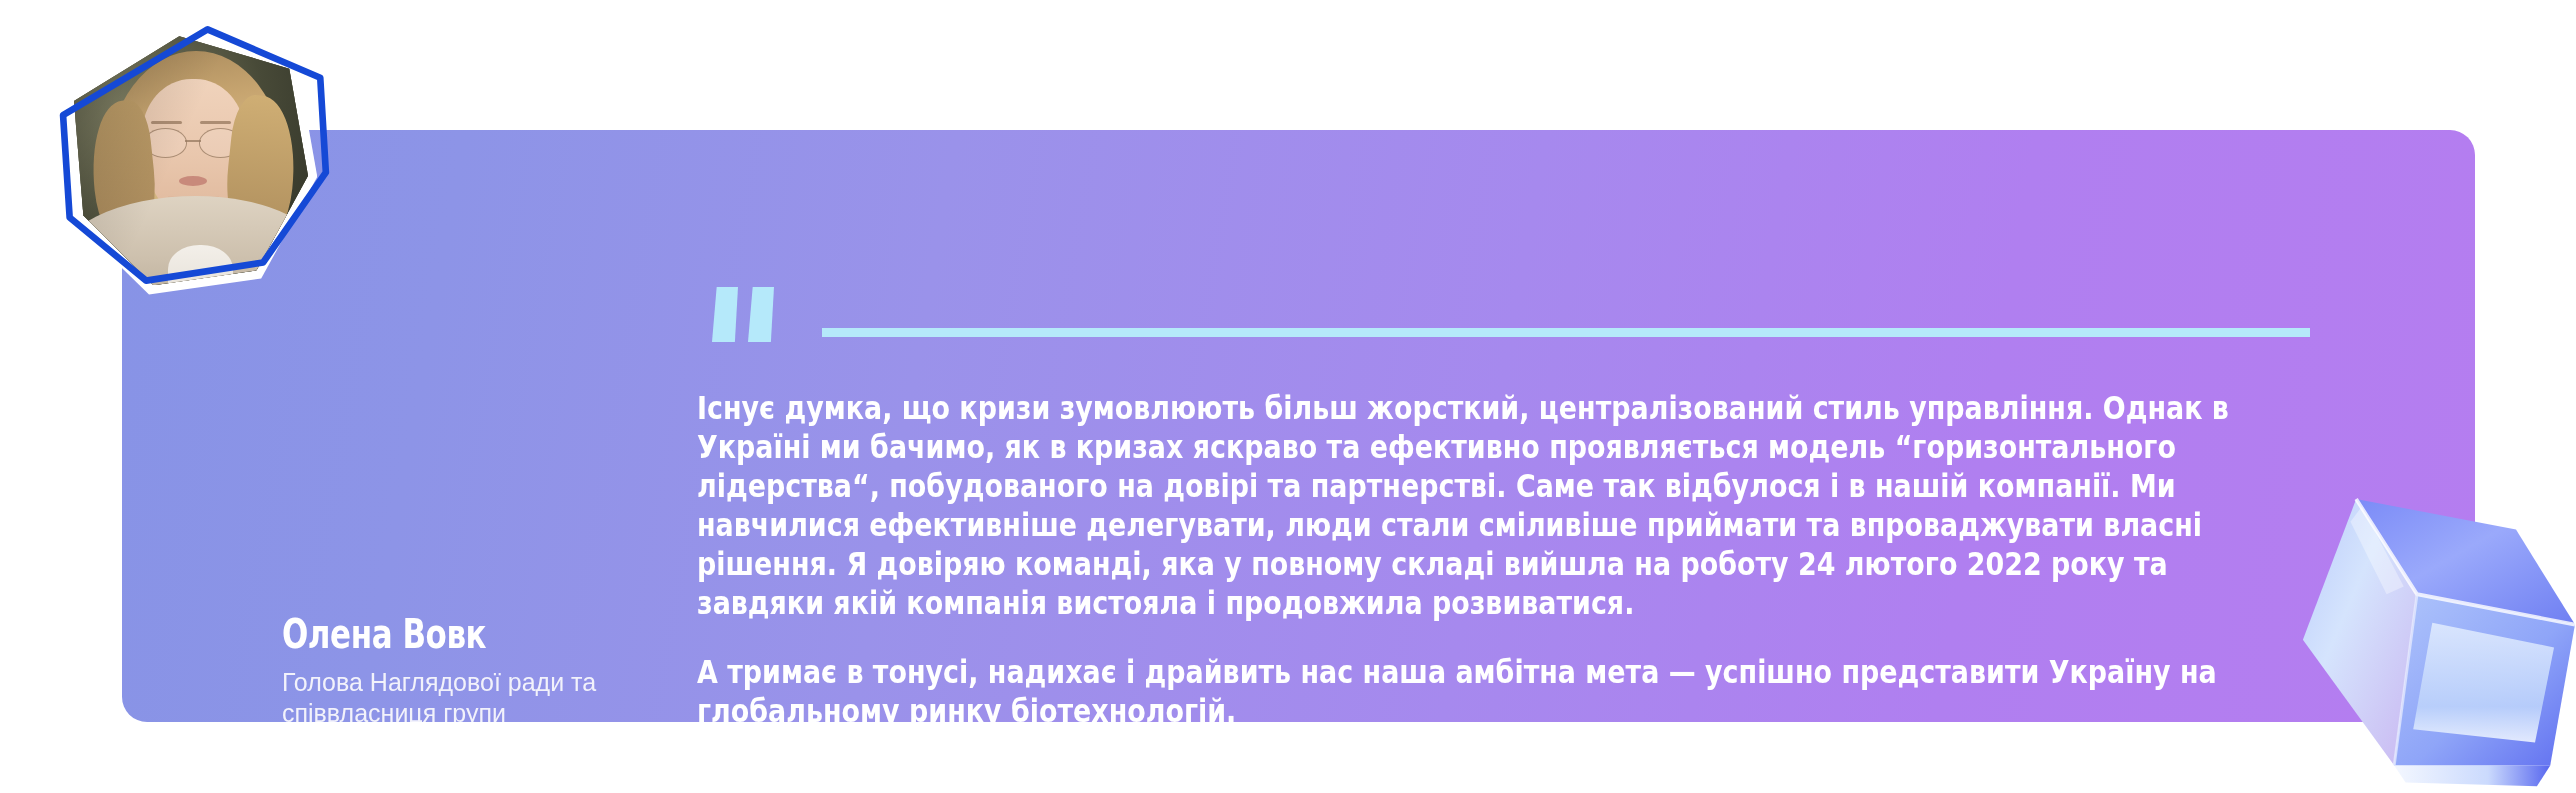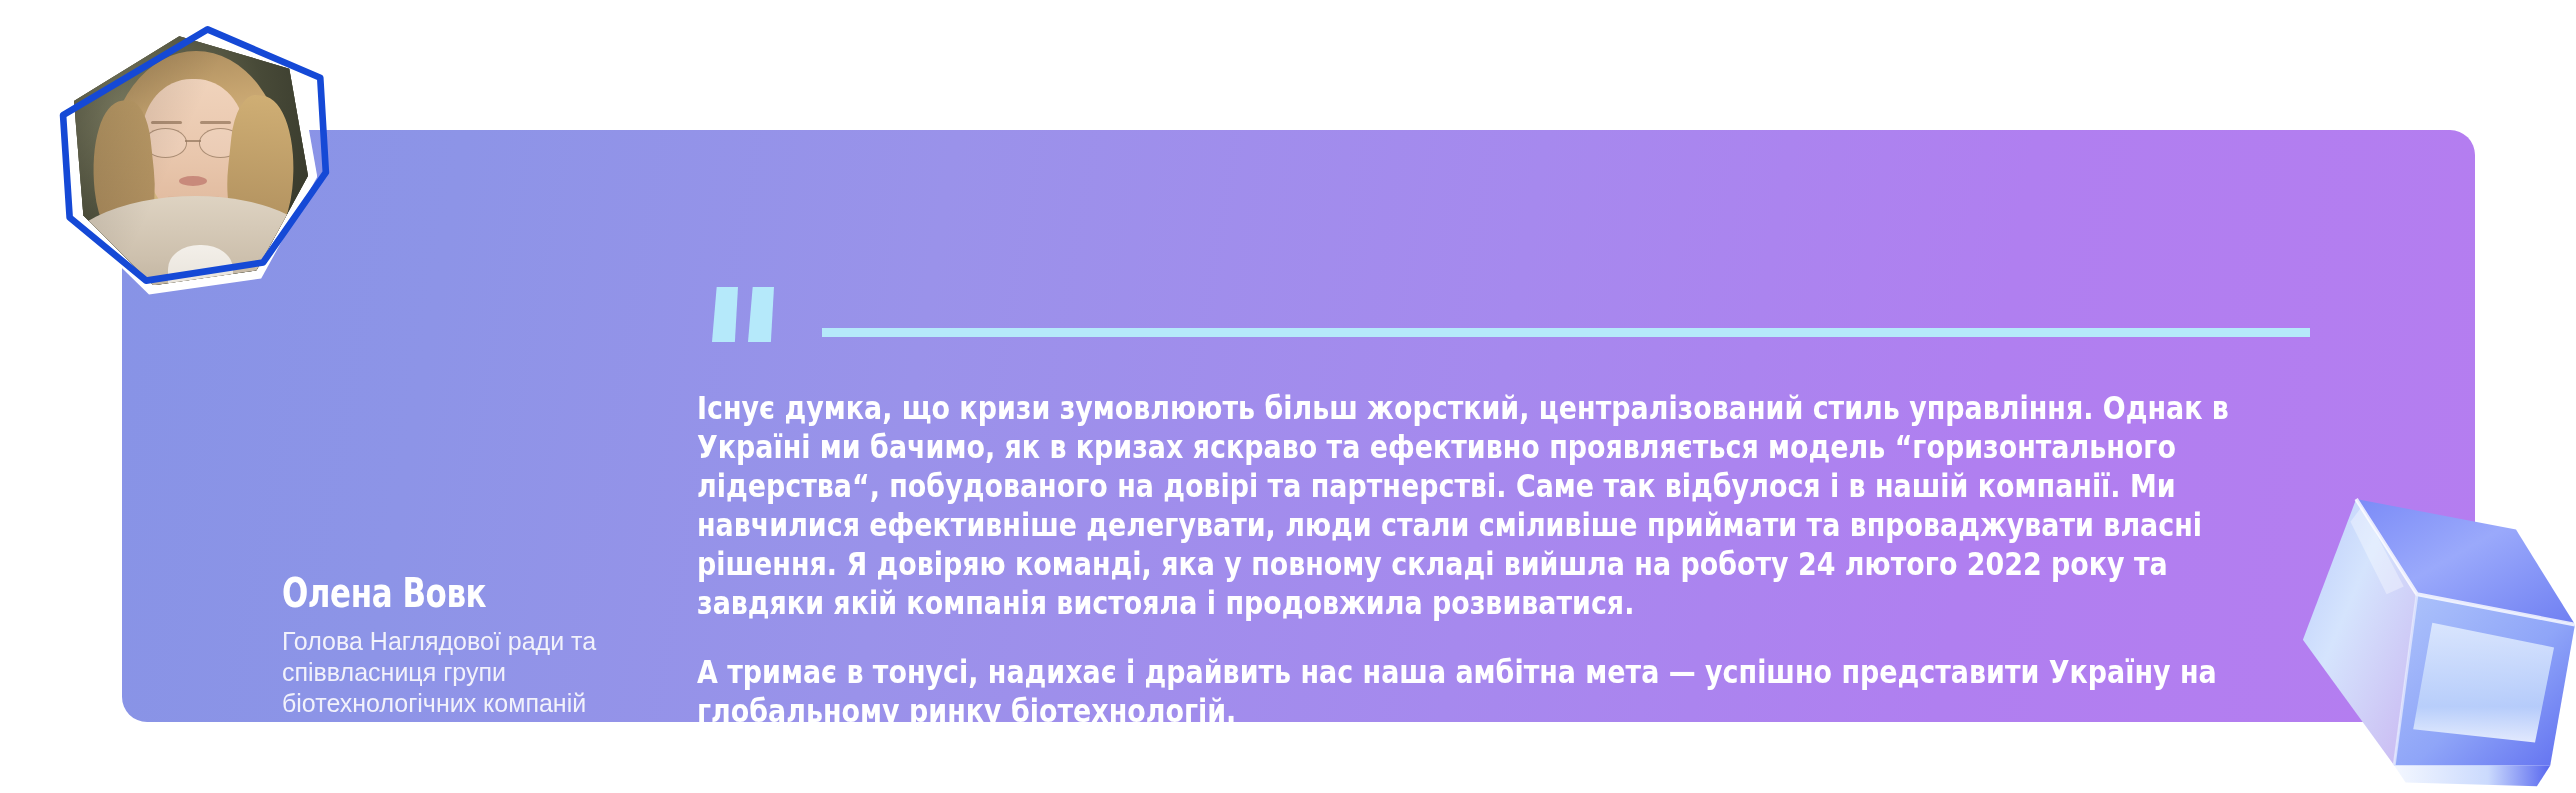--- a/index.html
+++ b/index.html
@@ -12,21 +12,21 @@
   #quote-card{
     position:absolute;
     left:122px;top:130px;width:2353px;height:592px;
     border-radius:25px;
     background:linear-gradient(100deg,#8793e6 0%,#8d94e7 14%,#9a92ea 34%,#a689ee 58%,#b07ff0 78%,#b57df0 100%);
     overflow:hidden;
   }
 
   
   #speaker-block{
-    position:absolute;left:160px;top:443px;width:380px;
+    position:absolute;left:160px;top:484px;width:380px;
   }
   #speaker-name{
     color:#ffffff;
     font-family:"DejaVu Sans Condensed","Liberation Sans Narrow","Liberation Sans",sans-serif;
     font-weight:bold;
     font-size:40px;
     letter-spacing:-0.5px;
     line-height:1.0;
     transform:scaleX(.86);
     transform-origin:left center;

